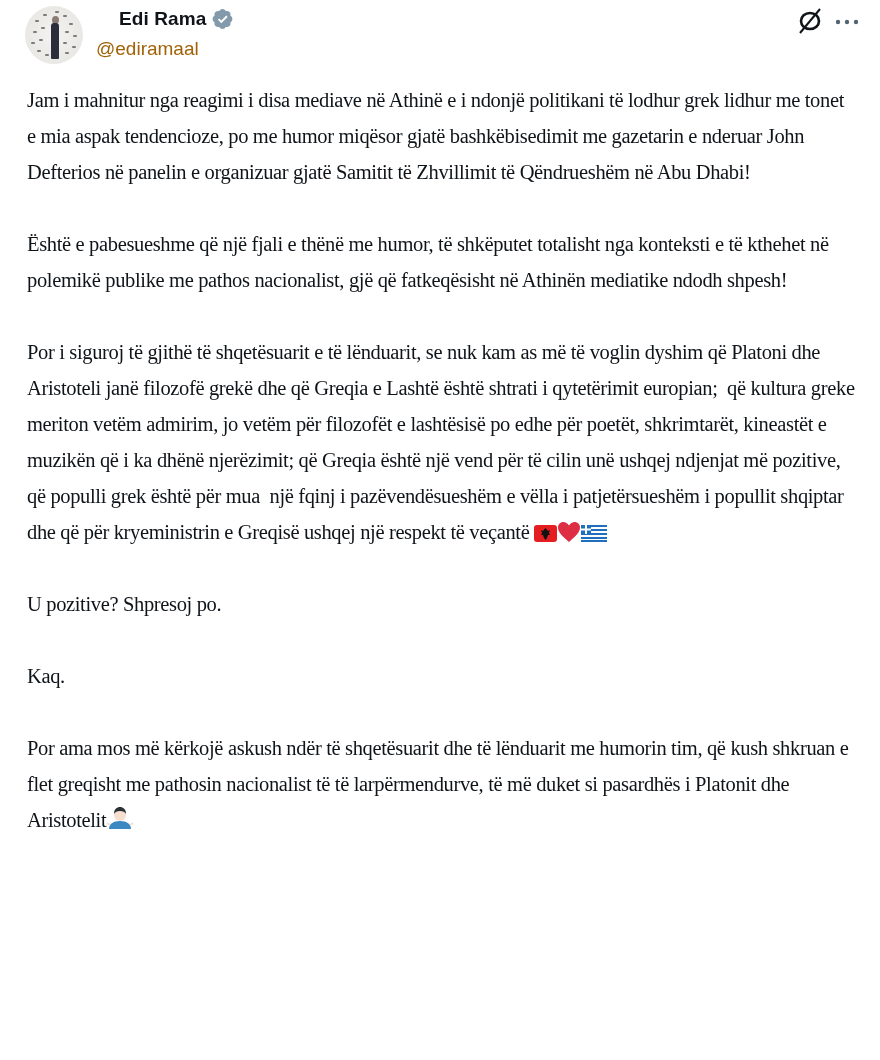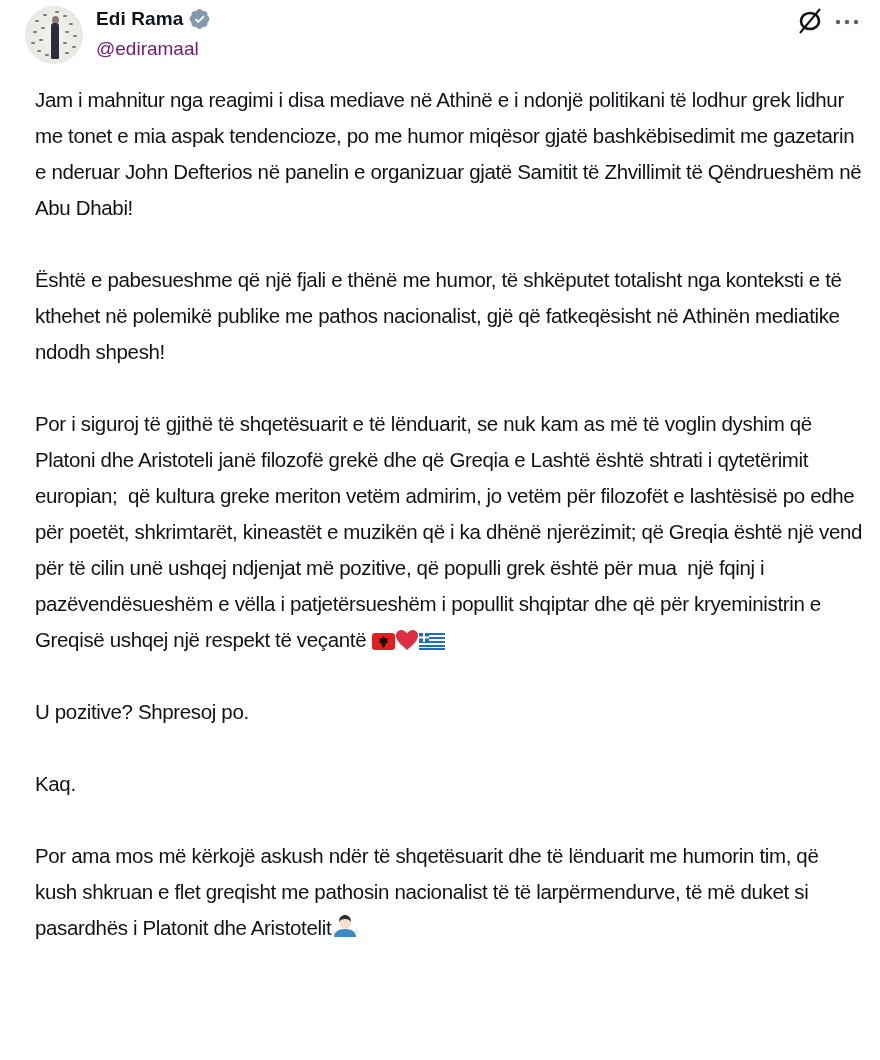--- a/index.html
+++ b/index.html
@@ -5,27 +5,27 @@
     html, body { margin: 0; padding: 0; background: #ffffff; }
     body { width: 880px; height: 1060px; overflow: hidden; position: relative;
       font-family: "Liberation Sans", "DejaVu Sans", sans-serif; color: #0f1419; }
     .header { position: absolute; left: 0; top: 0; width: 880px; height: 72px; }
     .avatar { position: absolute; left: 25px; top: 6px; width: 58px; height: 58px; border-radius: 50%;
       background: radial-gradient(circle at 50% 50%, #f3f3f1 0%, #e9e8e4 70%, #dcdcd8 100%); overflow: hidden; }
     .avatar .dot { position: absolute; width: 4px; height: 2px; background: #555; border-radius: 1px; opacity: .75; }
     .avatar .person { position: absolute; left: 26px; top: 17px; width: 8px; height: 36px; background: #2b2e3a; border-radius: 3px 3px 1px 1px; }
     .avatar .head { position: absolute; left: 27px; top: 10px; width: 7px; height: 8px; background: #8a7c72; border-radius: 50%; }
     .name-row { position: absolute; left: 96px; top: 8px; display: flex; align-items: center; }
-    .name { font-weight: 700; font-size: 19px; letter-spacing: 0.1px; }
+    .name { font-weight: 700; font-size: 19px; letter-spacing: 0.1px; margin-left: 23px; }
     .badge { margin-left: 6px; width: 22px; height: 22px; }
-    .handle { position: absolute; left: 96px; top: 38px; font-size: 19px; color: #701a75; }
+    .handle { position: absolute; left: 96px; top: 38px; font-size: 19px; color: #a16207; }
     .grok { position: absolute; left: 795px; top: 6px; width: 30px; height: 30px; }
     .more { position: absolute; left: 832px; top: 12px; width: 30px; height: 20px; }
-    .body { position: absolute; left: 35px; top: 82px; width: 830px; font-size: 20.5px; line-height: 36px;
-      font-family: Liberation Sans, sans-serif; letter-spacing: -0.35px; }
+    .body { position: absolute; left: 27px; top: 82px; width: 830px; font-size: 20.5px; line-height: 36px;
+      font-family: Liberation Serif, serif; letter-spacing: -0.35px; }
     .para { margin: 0 0 36px 0; white-space: pre-wrap; }
     .emoji { display: inline-block; vertical-align: -4px; }
   </style>
 </head>
 <body>
 
 <div class="header">
   <div class="avatar">
     <span class="dot" style="left:10px;top:14px"></span>
       <span class="dot" style="left:18px;top:8px"></span>

